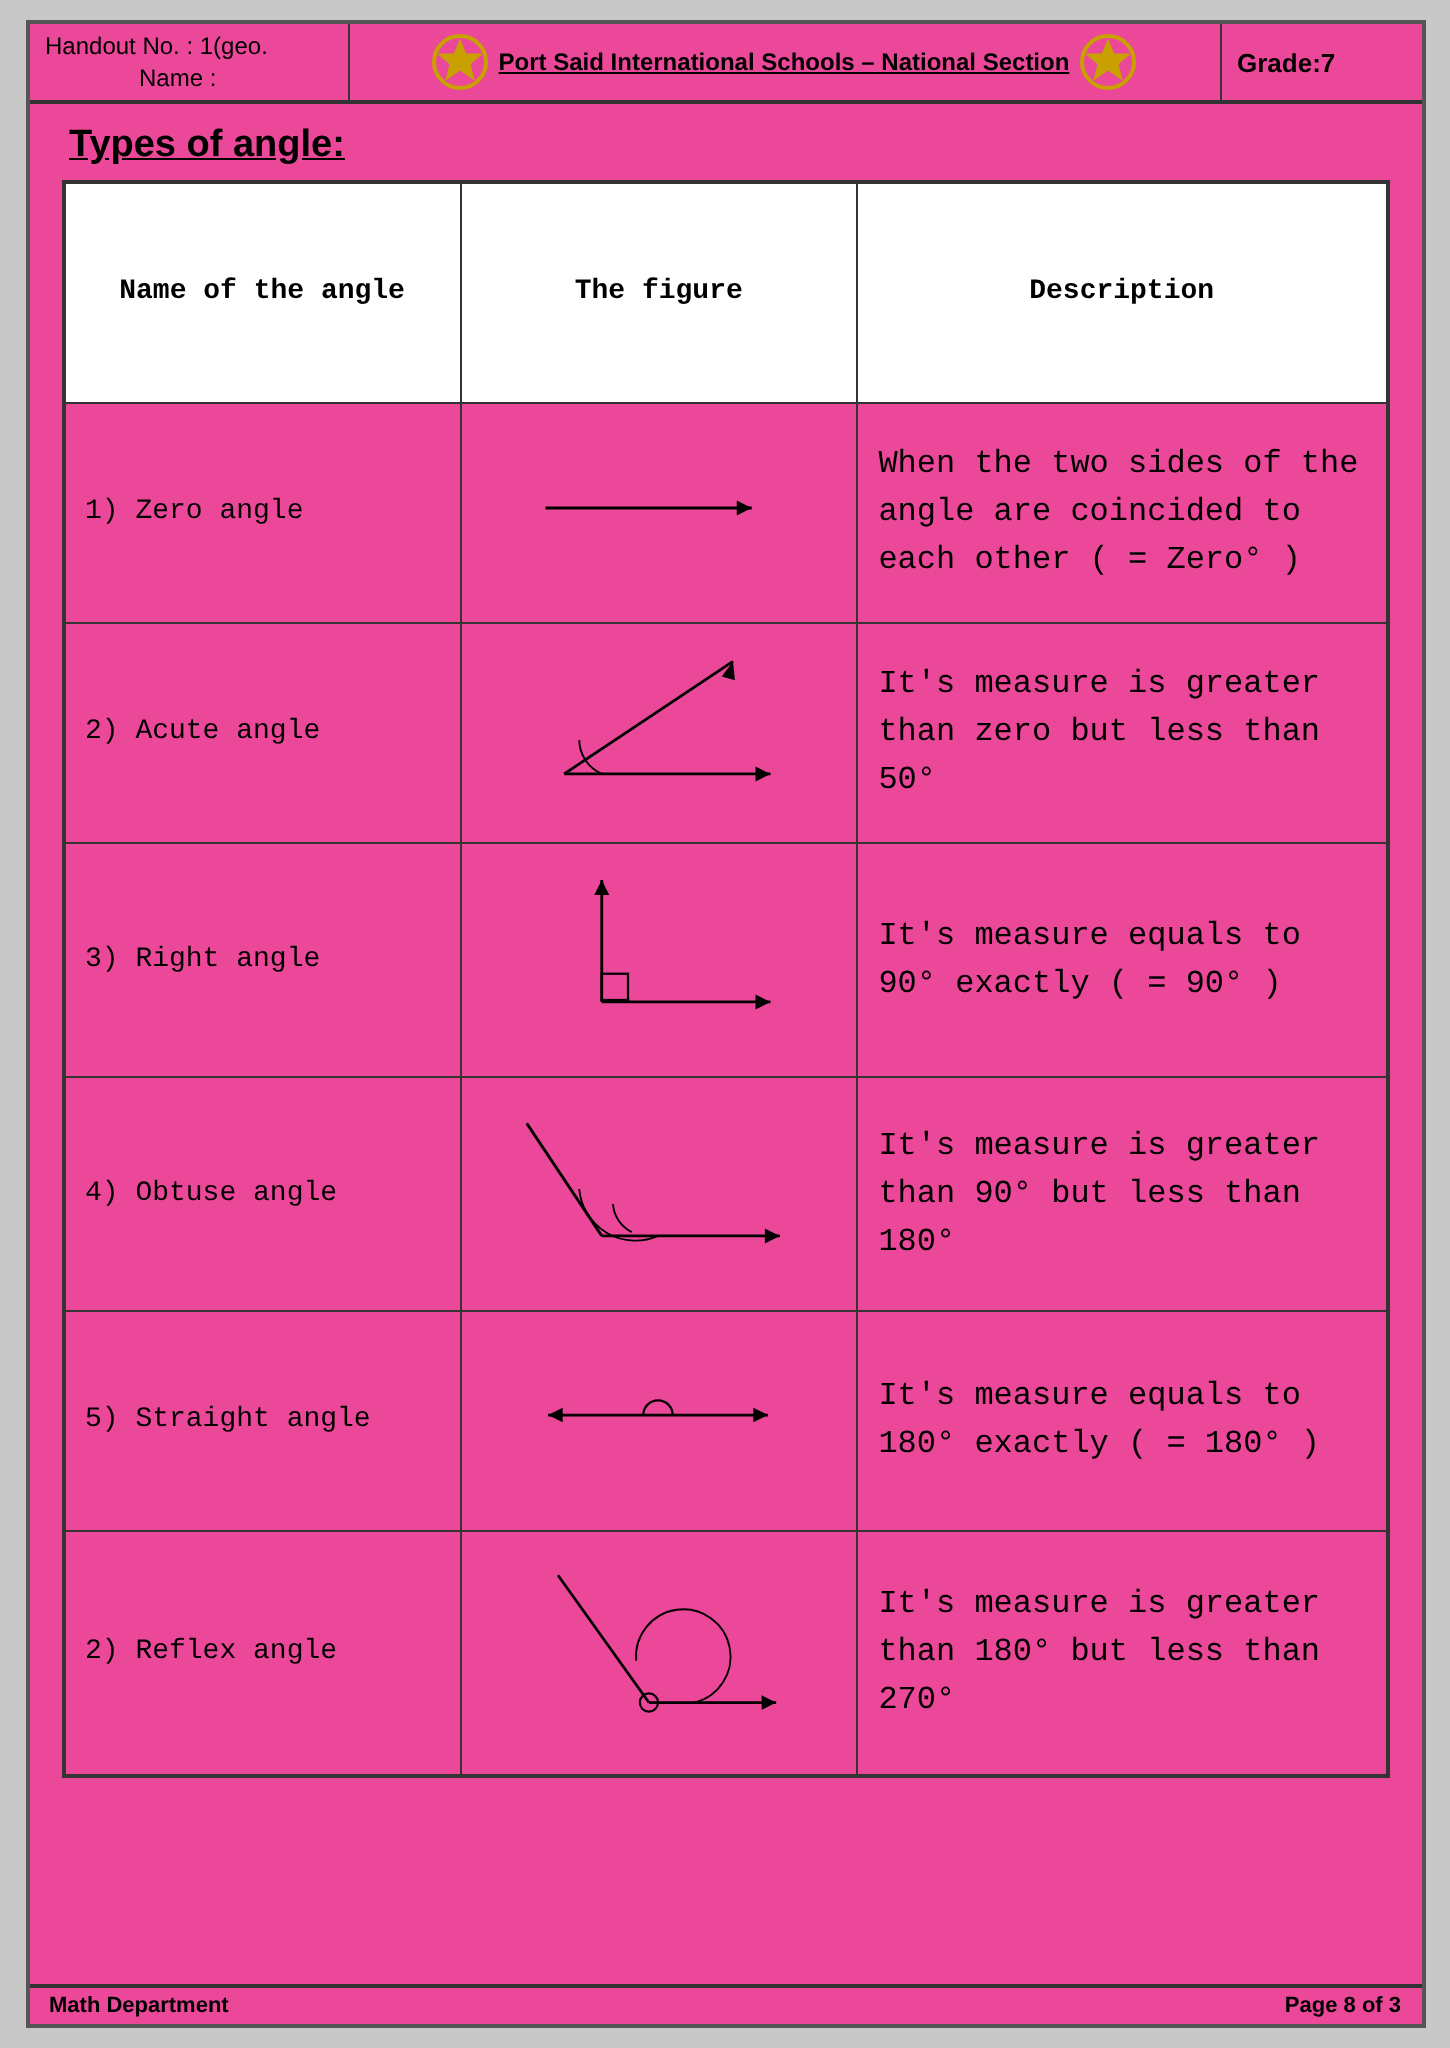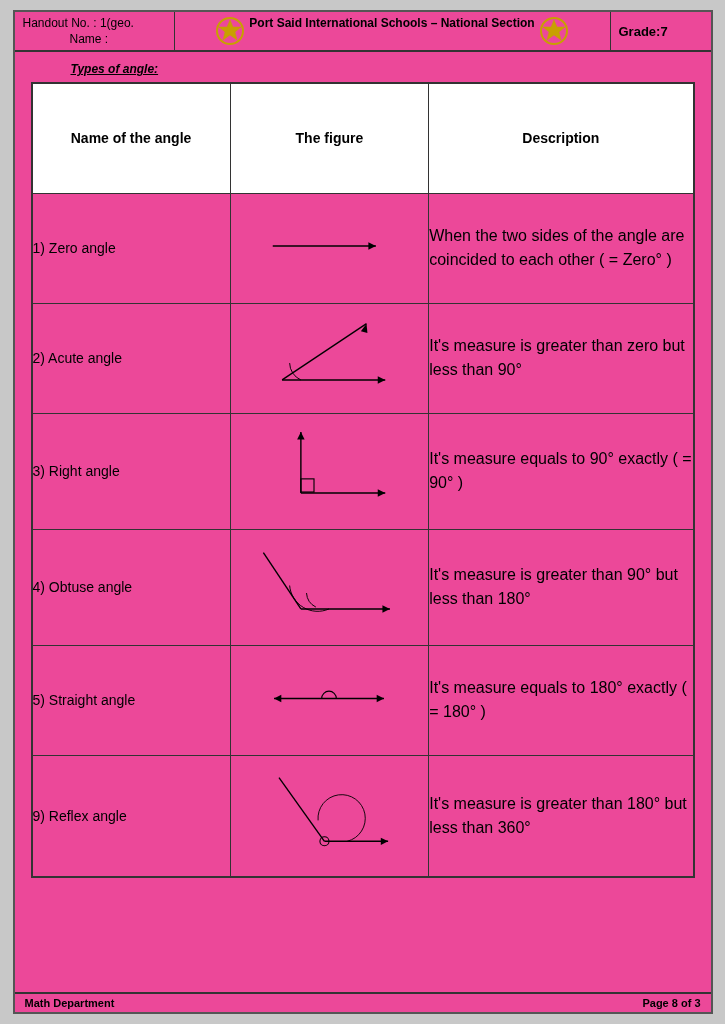--- a/index.html
+++ b/index.html
@@ -56,46 +56,46 @@
       width: 100px;
       display: flex;
       align-items: center;
       justify-content: flex-start;
       font-size: 13px;
       font-weight: bold;
       padding: 4px 8px;
     }
     .header-logos {
       display: flex;
-      align-items: flex-start;
+      align-items: center;
       gap: 4px;
+      text-decoration: underline;
     }
     .title-section {
       padding: 10px 20px 6px 20px;
     }
     .title-section h2 {
-      font-size: 12px;
-      font-weight: bold;
-      font-style: italic;
+      font-size: 19px;
+      font-weight: bold;
       text-decoration: underline;
-      margin-left: 36px;
     }
     .content {
       flex: 1;
       padding: 0 16px 10px 16px;
     }
     table {
       width: 100%;
       border-collapse: collapse;
       border: 2px solid #333;
     }
     th, td {
       border: 1.5px solid #333;
-      padding: 8px 0;
+      padding: 8px 10px;
       vertical-align: middle;
+      font-family: Liberation Mono, monospace;
     }
     th {
       background: #fff;
       font-weight: bold;
       font-size: 14px;
       text-align: center;
     }
     td.name-col {
       width: 30%;
       font-size: 14px;
@@ -196,21 +196,21 @@
 
               <line x1="30" y1="70" x2="140" y2="70" stroke="#000" stroke-width="1.5"></line>
               <polygon points="140,70 132,66 132,74" fill="#000"></polygon>
 
               <line x1="30" y1="70" x2="120" y2="10" stroke="#000" stroke-width="1.5"></line>
               <polygon points="120,10 114,18 121,20" fill="#000"></polygon>
 
               <path d="M 50,70 A 20,20 0 0,1 38,52" fill="none" stroke="#000" stroke-width="1"></path>
             </svg>
           </td>
-          <td class="desc-col">It's measure is greater than zero but less than 90°</td>
+          <td class="desc-col">It's measure is greater than zero but less than 50°</td>
         </tr>
 
         <tr>
           <td class="name-col">3)  Right angle</td>
           <td class="figure-col">
             <svg viewBox="0 0 160 100" width="150" height="95">
 
               <line x1="50" y1="75" x2="50" y2="10" stroke="#000" stroke-width="1.5"></line>
               <polygon points="50,10 46,18 54,18" fill="#000"></polygon>
 
@@ -250,35 +250,35 @@
               <polygon points="20,30 28,26 28,34" fill="#000"></polygon>
               <polygon points="140,30 132,26 132,34" fill="#000"></polygon>
 
               <path d="M 72,30 A 8,8 0 0,1 88,30" fill="none" stroke="#000" stroke-width="1.2"></path>
             </svg>
           </td>
           <td class="desc-col">It's measure equals to 180° exactly   ( = 180° )</td>
         </tr>
 
         <tr>
-          <td class="name-col">9)  Reflex angle</td>
+          <td class="name-col">2)  Reflex angle</td>
           <td class="figure-col">
             <svg viewBox="0 0 160 110" width="150" height="100">
 
               <line x1="75" y1="85" x2="145" y2="85" stroke="#000" stroke-width="1.5"></line>
               <polygon points="145,85 137,81 137,89" fill="#000"></polygon>
 
               <line x1="75" y1="85" x2="25" y2="15" stroke="#000" stroke-width="1.5"></line>
 
               <circle cx="75" cy="85" r="5" fill="none" stroke="#000" stroke-width="1.2"></circle>
 
               <path d="M 100,85 A 26,26 0 1,0 68,62" fill="none" stroke="#000" stroke-width="1"></path>
             </svg>
           </td>
-          <td class="desc-col">It's measure is greater than 180° but less than 360°</td>
+          <td class="desc-col">It's measure is greater than 180° but less than 270°</td>
         </tr>
 
       </tbody>
     </table>
   </div>
 
   <div class="footer">
     <span>Math Department</span>
     <span>Page 8 of 3</span>
   </div>

